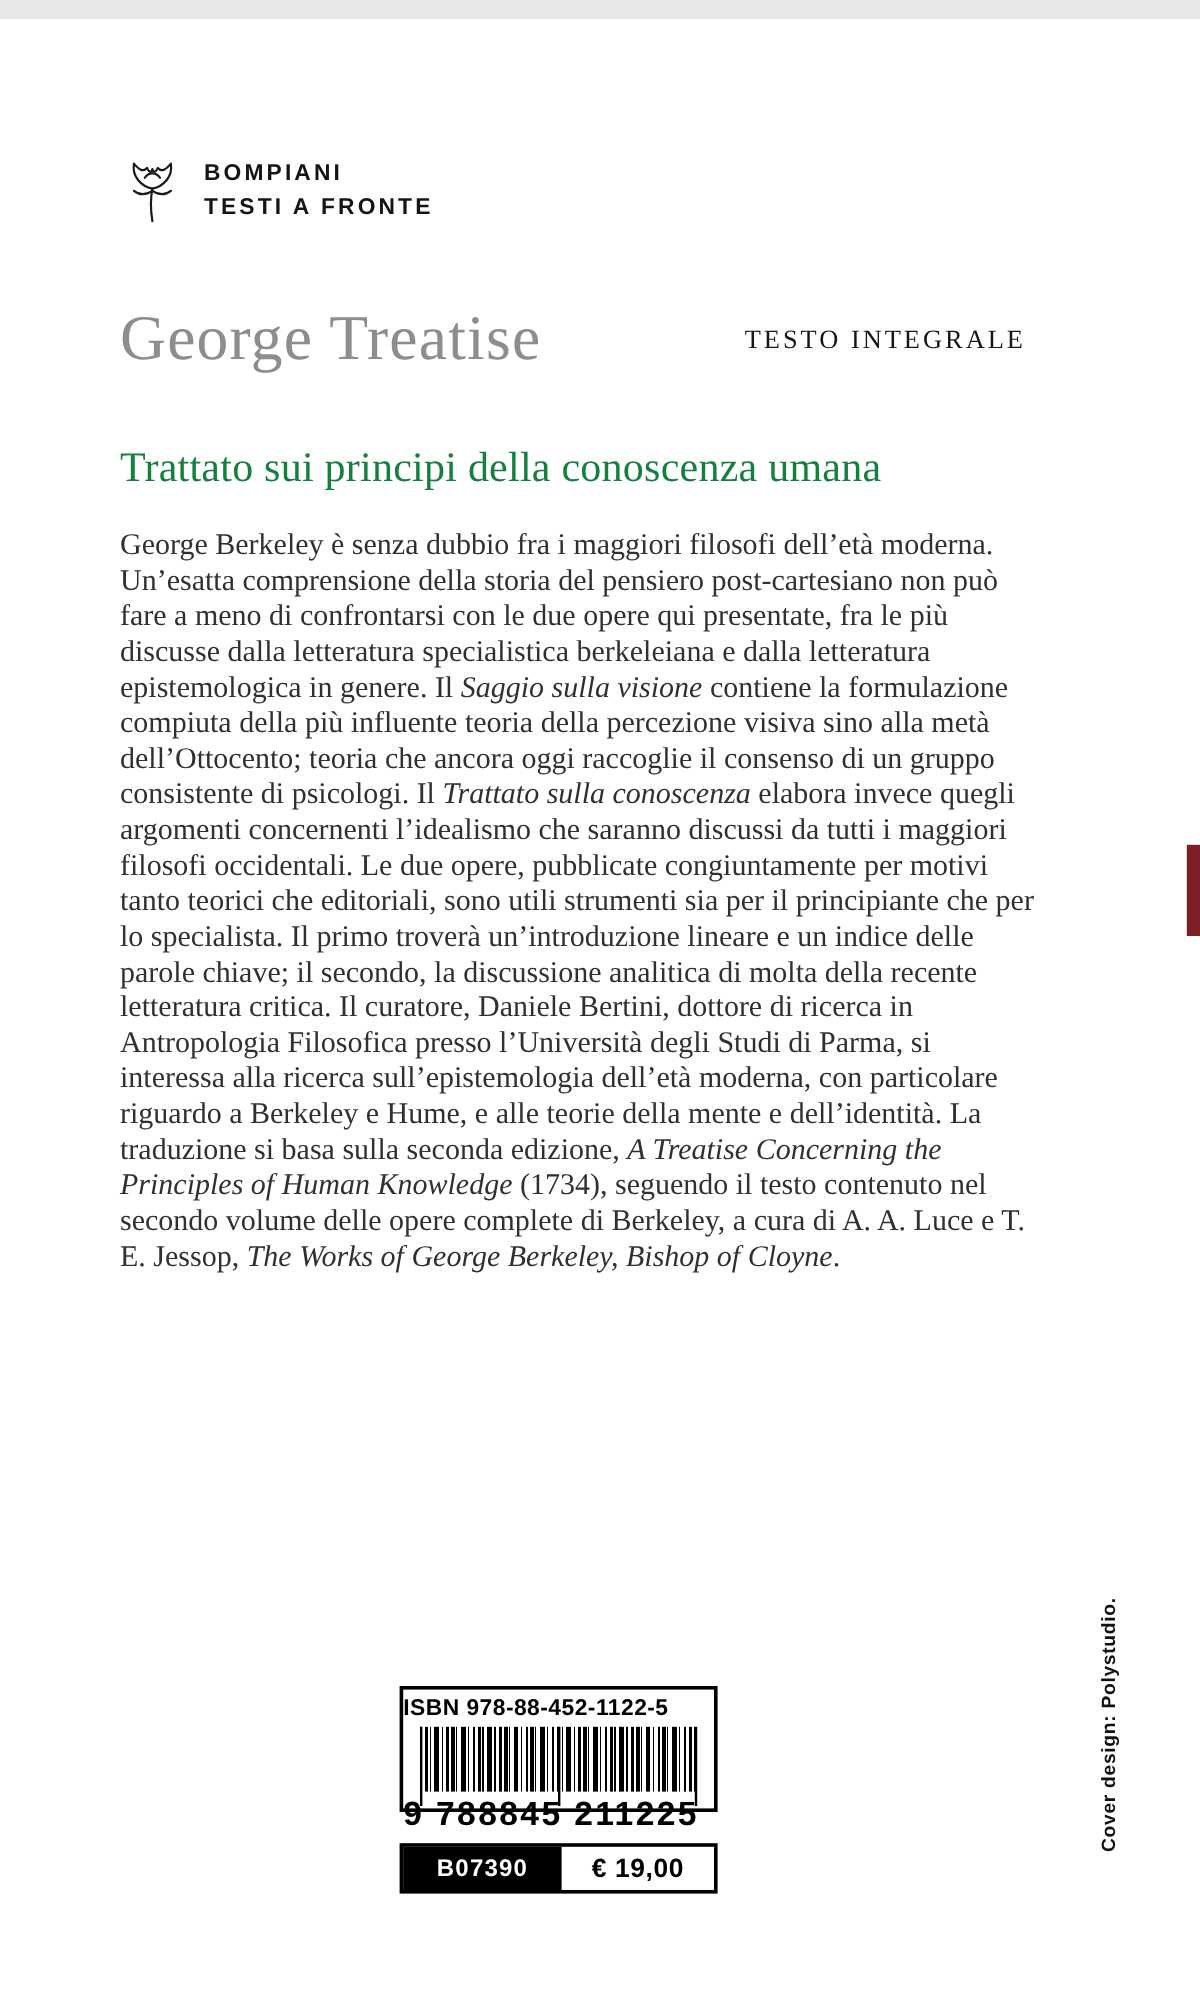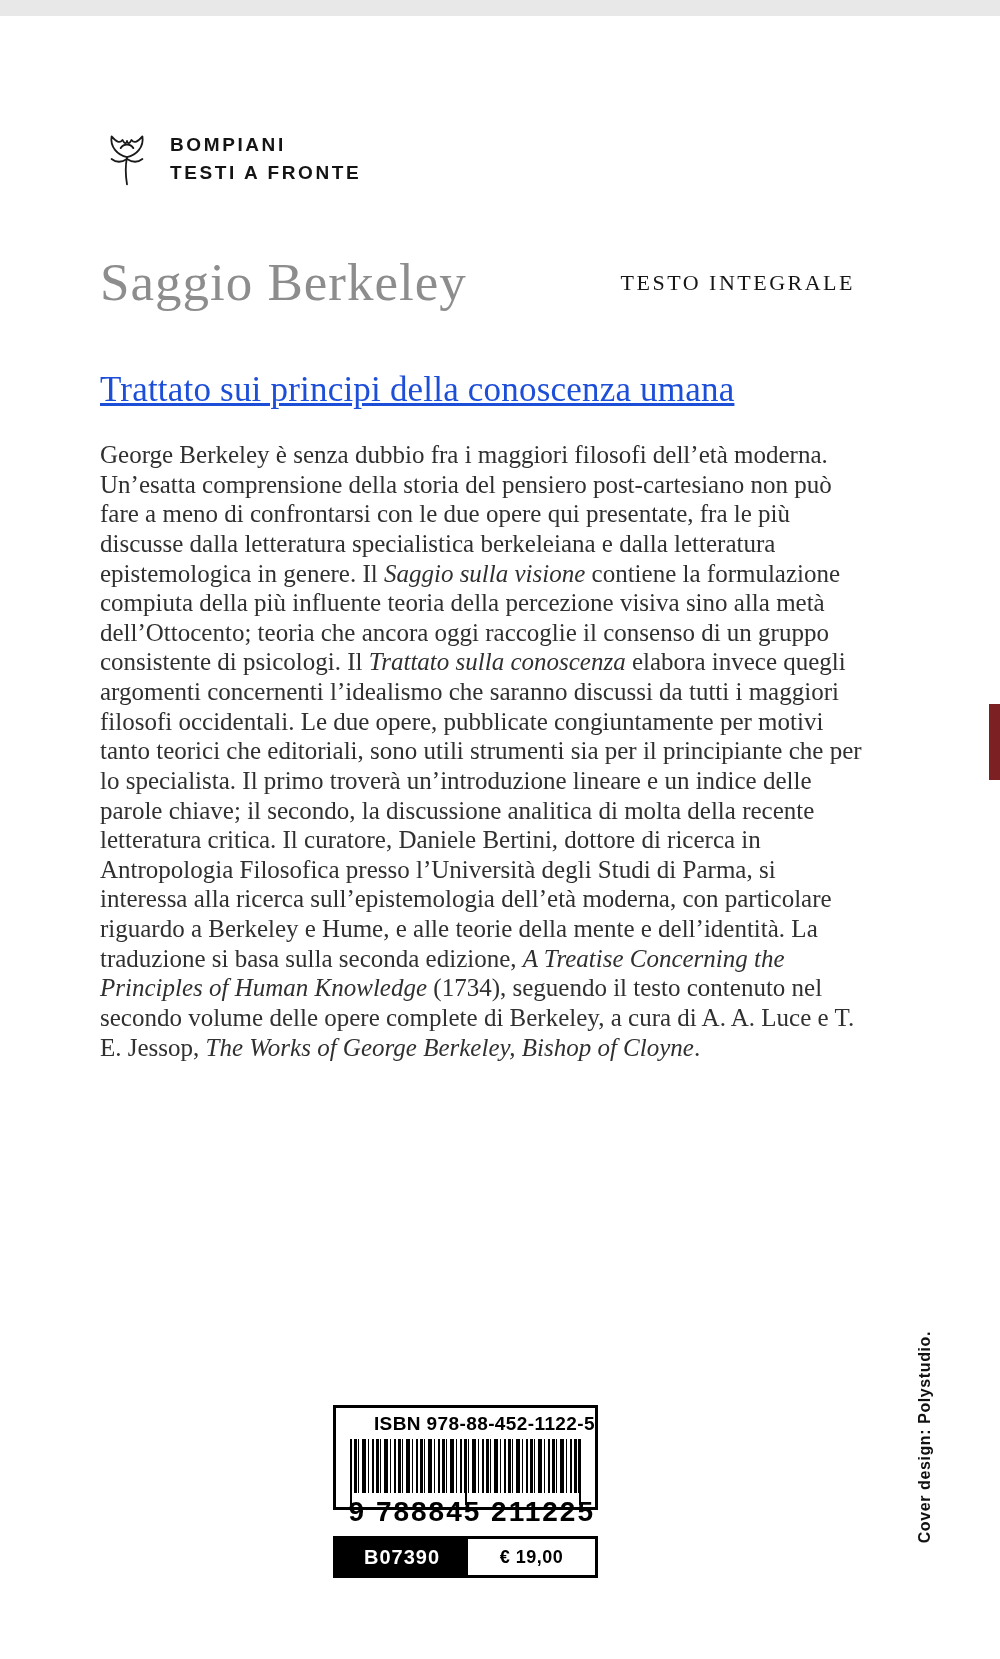--- a/index.html
+++ b/index.html
@@ -55,21 +55,21 @@
     writing-mode:vertical-rl;transform:rotate(180deg);
     font-family:"Liberation Sans", sans-serif;
     font-size:16px;font-weight:bold;letter-spacing:0.6px;color:#111;
     white-space:nowrap;
   }
 
   
   .isbn-box{
     position:absolute;left:333px;top:1389px;width:265px;height:105px;
     box-sizing:border-box;border:3px solid #000;background:#fff;
-    text-align:right;font-family:"Liberation Sans", sans-serif;
+    text-align:left;font-family:"Liberation Sans", sans-serif;
   }
   .isbn-label{font-size:19px;font-weight:bold;letter-spacing:0.4px;margin-top:5px;color:#000;}
   .barcode{
     position:relative;height:54px;margin:4px 14px 0;
     background:repeating-linear-gradient(90deg,
       #000 0 2px,#fff 2px 4px,
       #000 4px 7px,#fff 7px 8px,
       #000 8px 9px,#fff 9px 12px,
       #000 12px 16px,#fff 16px 18px,
       #000 18px 19px,#fff 19px 22px);
@@ -88,21 +88,21 @@
     font-family:"Liberation Sans", sans-serif;font-weight:bold;background:#fff;
   }
   .price-code{
     flex:0 0 51%;background:#000;color:#fff;
     display:flex;align-items:center;justify-content:center;
     font-size:20px;letter-spacing:1px;
   }
   .price-value{
     flex:1;color:#000;
     display:flex;align-items:center;justify-content:center;
-    font-size:18px;letter-spacing:0.5px;
+    font-size:22px;letter-spacing:0.5px;
   }
 </style>
 </head>
 <body>
 
 <div class="page">
 
   <header class="brand">
     <span class="logo">
       <svg viewBox="0 0 64 68" fill="none" stroke="#1a1a1a" stroke-width="2" stroke-linecap="round" stroke-linejoin="round">
@@ -112,24 +112,24 @@
         <path d="M32 34 C26 38 20 38 15 34"></path>
         <path d="M32 34 C38 38 44 38 49 34"></path>
       </svg>
     </span>
     <div class="brand-text">
       <div>BOMPIANI</div>
       <div>TESTI A FRONTE</div>
     </div>
   </header>
 
-  <h1 class="author" style="color: rgb(141, 141, 141);">Saggio Berkeley</h1>
+  <h1 class="author" style="color: rgb(141, 141, 141);">George Treatise</h1>
   <div class="edition">TESTO INTEGRALE</div>
 
-  <h2 class="title title2" style="color: #1d4ed8; text-decoration: underline;">Trattato sui principi della conoscenza umana</h2>
+  <h2 class="title title2" style="color: #15803d;">Trattato sui principi della conoscenza umana</h2>
 
   <p class="blurb"><span>George Berkeley è senza dubbio fra i maggiori filosofi dell’età moderna. Un’esatta comprensione della storia del pensiero post-cartesiano non può fare a meno di confrontarsi con le due opere qui presentate, fra le più discusse dalla letteratura specialistica berkeleiana e dalla letteratura epistemologica in genere. Il </span><span class="it">Saggio sulla visione</span><span> contiene la formulazione compiuta della più influente teoria della percezione visiva sino alla metà dell’Ottocento; teoria che ancora oggi raccoglie il consenso di un gruppo consistente di psicologi. Il </span><span class="it">Trattato sulla conoscenza</span><span> elabora invece quegli argomenti concernenti l’idealismo che saranno discussi da tutti i maggiori filosofi occidentali. Le due opere, pubblicate congiuntamente per motivi tanto teorici che editoriali, sono utili strumenti sia per il principiante che per lo specialista. Il primo troverà un’introduzione lineare e un indice delle parole chiave; il secondo, la discussione analitica di molta della recente letteratura critica. Il curatore, Daniele Bertini, dottore di ricerca in Antropologia Filosofica presso l’Università degli Studi di Parma, si interessa alla ricerca sull’epistemologia dell’età moderna, con particolare riguardo a Berkeley e Hume, e alle teorie della mente e dell’identità. La traduzione si basa sulla seconda edizione, </span><span class="it">A Treatise Concerning the Principles of Human Knowledge</span><span> (1734), seguendo il testo contenuto nel secondo volume delle opere complete di Berkeley, a cura di A. A. Luce e T. E. Jessop, </span><span class="it">The Works of George Berkeley, Bishop of Cloyne</span><span>.</span></p>
 
   <div class="red-mark" style="background: rgb(125, 32, 36);"></div>
 
   <div class="credit">Cover design: Polystudio.</div>
 
   <div class="isbn-box">
     <div class="isbn-label">ISBN 978-88-452-1122-5</div>
     <div class="barcode">

